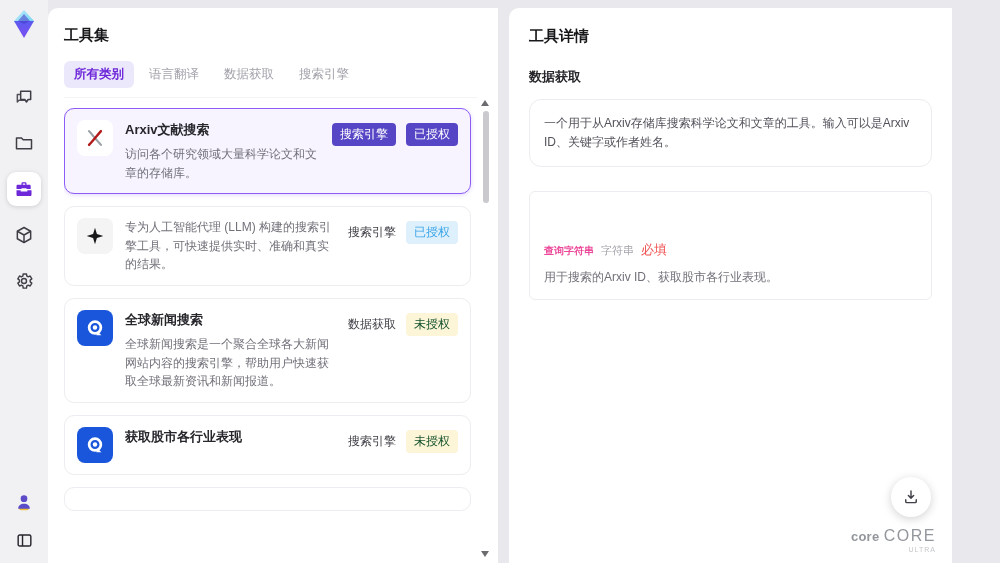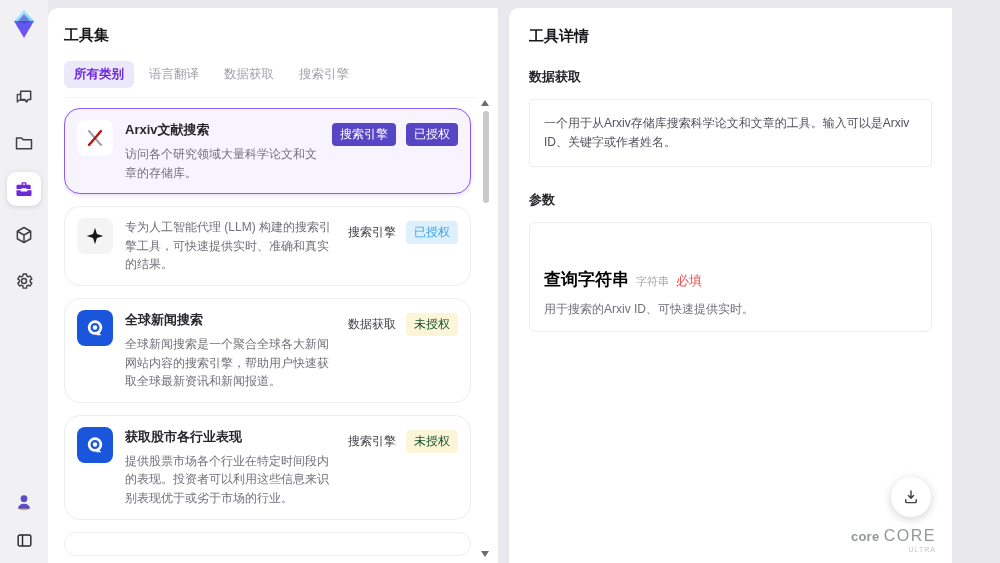--- a/index.html
+++ b/index.html
@@ -37,21 +37,21 @@
     display:flex;flex-direction:column;position:relative;
   }
   .page-title{font-size:15px;font-weight:bold;color:#18181b;margin:4px 0 16px;}
   .tabs{display:flex;gap:5px;align-items:flex-end;padding-bottom:9px;border-bottom:1px solid #f4f4f6;margin-bottom:10px;}
   .tab{font-size:12.5px;color:#a1a1aa;padding:5px 10px;border-radius:6px;cursor:pointer;white-space:nowrap;}
   .tab.active{color:#6d28d9;background:#ece8fb;font-weight:bold;}
 
   .tool-list{flex:1;overflow:hidden;padding-right:6px;}
   .tool-card{
     display:flex;gap:12px;align-items:flex-start;
-    border:1px solid #ebedf0;border-radius:16px;background:#fff;
+    border:1px solid #ebedf0;border-radius:10px;background:#fff;
     padding:11px 12px;margin-bottom:12px;cursor:pointer;box-sizing:border-box;
   }
   .tool-card.selected{
     background:#f8f4ff;border:1.5px solid #8b5cf6;
     box-shadow:0 1px 4px rgba(139,92,246,.25);
   }
   .tool-icon{
     width:36px;height:36px;flex:none;border-radius:8px;
     display:flex;align-items:center;justify-content:center;overflow:hidden;
   }
@@ -73,26 +73,26 @@
   .sb-up,.sb-down{position:absolute;left:0;width:0;height:0;border-left:4.5px solid transparent;border-right:4.5px solid transparent;}
   .sb-up{top:0;border-bottom:6px solid #6b6b70;}
   .sb-down{bottom:0;border-top:6px solid #6b6b70;}
   .sb-thumb{position:absolute;top:11px;left:1.5px;width:6px;height:92px;background:#c9c9ce;border-radius:3px;}
 
   
   .detail-panel{flex:1;background:#fff;border-radius:10px 0 0 0;box-sizing:border-box;padding:17px 20px;min-width:0;}
   .detail-title{font-size:15px;font-weight:bold;color:#18181b;margin:2px 0 22px;}
   .section-heading{font-size:13px;font-weight:bold;color:#26262b;margin:0 0 13px;}
   .info-box{
-    border:1px solid #ebedf0;border-radius:4px;background:#fff;
+    border:1px solid #ebedf0;border-radius:12px;background:#fff;
     padding:14px 14px;font-size:12px;color:#52525b;line-height:1.6;margin-bottom:24px;
   }
   .param-box{border:1px solid #ebedf0;border-radius:6px;background:#fff;padding:13px 14px;}
   .param-head{display:flex;align-items:baseline;gap:7px;margin-bottom:9px;}
-  .param-name{font-size:17px;font-weight:bold;color:#000000;}
+  .param-name{font-size:10px;font-weight:bold;color:#ec4899;}
   .param-type{font-size:11px;color:#a1a1aa;margin-top:38px;}
   .param-required{font-size:13px;color:#f05252;}
   .param-desc{font-size:12px;color:#71717a;line-height:1.5;}
 
   
   .fab{
     position:absolute;right:21px;bottom:46px;width:40px;height:40px;border-radius:50%;
     background:#fff;box-shadow:0 2px 10px rgba(0,0,0,.18);
     display:flex;align-items:center;justify-content:center;cursor:pointer;color:#3f3f46;
   }
@@ -242,21 +242,20 @@
           <div class="tool-card">
     <div class="tool-icon icon-qlogo">
   <svg width="22" height="22" viewBox="0 0 24 24">
     <circle cx="12" cy="11.5" r="6.4" fill="none" stroke="#ffffff" stroke-width="3"></circle>
     <circle cx="12" cy="11.5" r="2.4" fill="#ffffff"></circle>
     <path d="M14.5 15.5l4.5 4.5h-5.5z" fill="#ffffff"></path>
   </svg>
 </div>
     <div class="tool-main">
       <div class="tool-name">获取股市各行业表现</div>
-      <div class="tool-desc">提供股票市场各个行业在特定时间段内的表现。投资者可以利用这些信息来识别表现优于或劣于市场的行业。</div>
     </div>
     <div class="tool-tags">
       <span class="tag-category">搜索引擎</span>
       <span class="badge unauth">未授权</span>
     </div>
   </div>
           <div class="tool-card">
     
     
     
@@ -267,28 +266,27 @@
         <div class="sb-up"></div>
         <div class="sb-thumb"></div>
         <div class="sb-down"></div>
       </div>
     </section>
 
     <section class="detail-panel">
       <h2 class="detail-title">工具详情</h2>
       <h3 class="section-heading">数据获取</h3>
       <div class="info-box">一个用于从Arxiv存储库搜索科学论文和文章的工具。输入可以是Arxiv ID、关键字或作者姓名。</div>
-      <h3 class="section-heading">参数</h3>
       <div class="param-box">
         <div class="param-head">
           <span class="param-name">查询字符串</span>
           <span class="param-type">字符串</span>
           <span class="param-required">必填</span>
         </div>
-        <div class="param-desc">用于搜索的Arxiv ID、可快速提供实时。</div>
+        <div class="param-desc">用于搜索的Arxiv ID、获取股市各行业表现。</div>
       </div>
     </section>
   </div>
 
   <div class="fab">
     <svg width="18" height="18" viewBox="0 0 24 24" fill="none" stroke="currentColor" stroke-width="1.9" stroke-linecap="round" stroke-linejoin="round">
       <path d="M12 4v9M8.5 10 12 13.5 15.5 10"></path>
       <path d="M5 15.5V18a1.5 1.5 0 0 0 1.5 1.5h11A1.5 1.5 0 0 0 19 18v-2.5"></path>
     </svg>
   </div>

